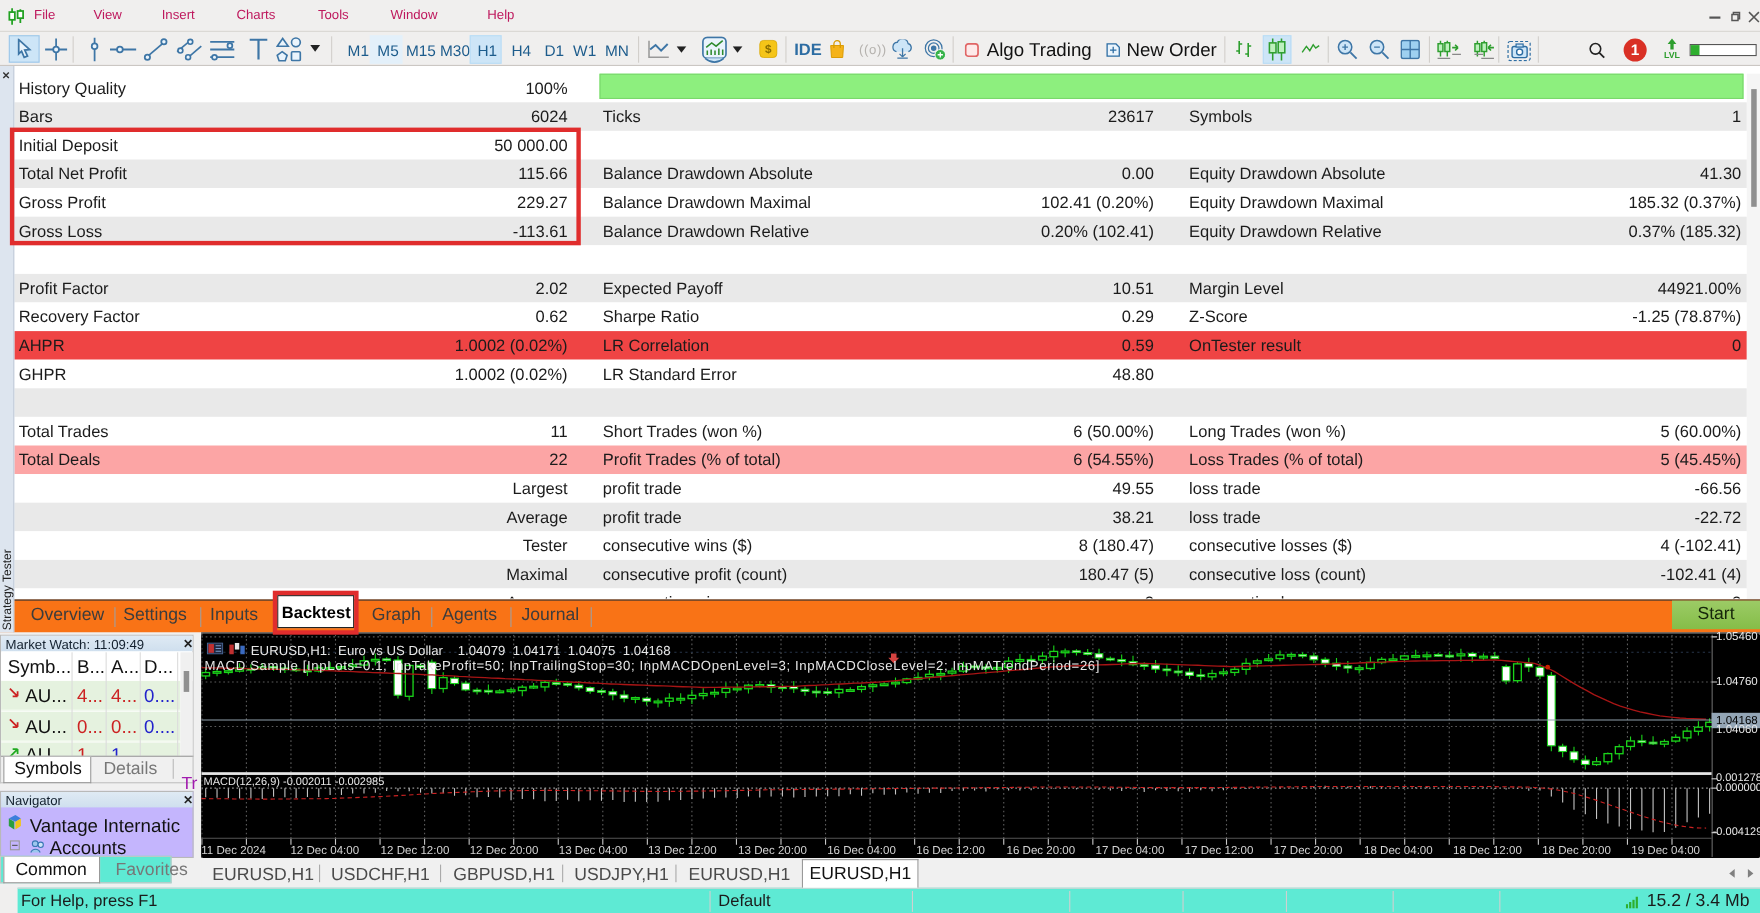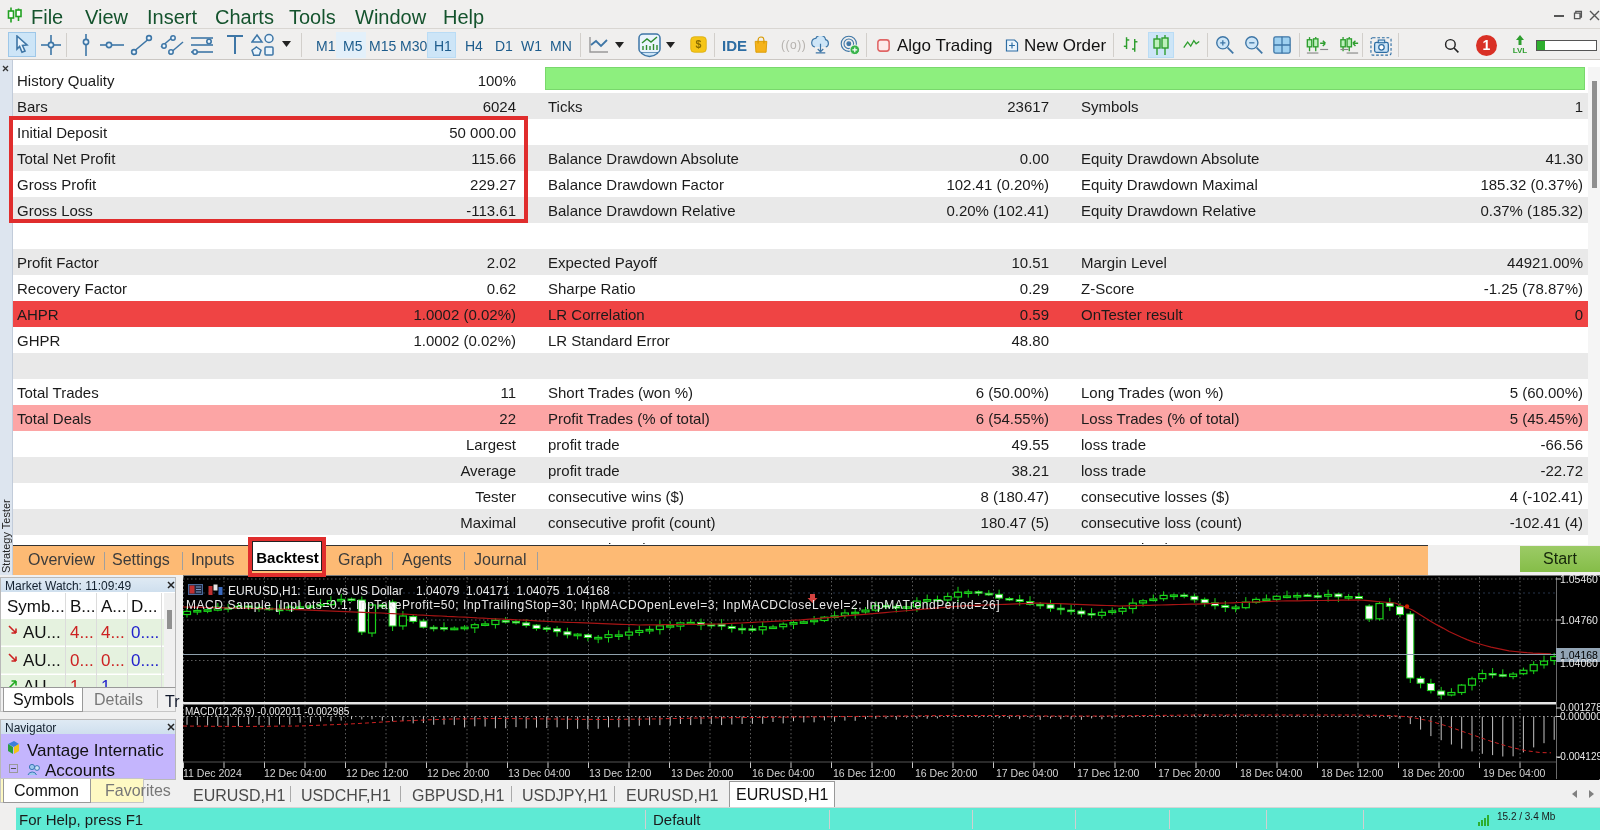--- a/index.html
+++ b/index.html
@@ -1,30 +1,30 @@
 <!DOCTYPE html>
 <html><head><meta charset="utf-8">
 <style>
 *{margin:0;padding:0;box-sizing:border-box}
 html,body{width:1600px;height:830px;overflow:hidden;font-family:"Liberation Sans",sans-serif;background:#f0efee}
 .abs{position:absolute}
 
 #menubar{position:absolute;left:0;top:0;width:1600px;height:29px;background:#f0efee;border-bottom:1px solid #d9d6d2}
-.mitem{position:absolute;top:6px;font-size:20px;color:#14532d}
+.mitem{position:absolute;top:6px;font-size:12px;color:#be185d}
 #toolbar{position:absolute;left:0;top:30px;width:1600px;height:30px;background:#f0efee;border-bottom:1px solid #cbc7c3}
 .tsep{position:absolute;top:3px;height:24px;width:1px;background:#d2cfcb}
 .tf{position:absolute;top:8px;font-size:14px;color:#1d5c8c}
 
 #tester{position:absolute;left:0;top:60px;width:1600px;height:485px;background:#fff}
 #strip{position:absolute;left:0;top:60px;width:13px;height:515px;background:#dde5ef;border-right:1px solid #c2ccda;z-index:40}
 .trow{position:absolute;left:13px;width:1575px;overflow:hidden}
 .lb,.vl{position:absolute;top:5px;font-size:15px;color:#1b1b1b;white-space:nowrap}
 .redbox{position:absolute;border:4.5px solid #e02d2d;z-index:50}
 
-#ttabs{position:absolute;left:0;top:545px;width:1428px;height:30px;background:#fdba74;border-top:1px solid #333}
+#ttabs{position:absolute;left:0;top:545px;width:1600px;height:30px;background:#f97316;border-top:1px solid #333}
 .ttab{position:absolute;top:5px;font-size:16px;color:#3c3c3c}
 .ttsep{position:absolute;top:6px;height:18px;width:1px;background:#9f9f9f}
 
 .ptitle{font-size:12px;color:#13202e;padding:1px 0 0 4px}
 
 #chartwin{position:absolute;left:183px;top:575px;width:1417px;height:205px;background:#000;border:1px solid #7a7a7a;border-bottom:none}
 .clab{position:absolute;font-size:11px;color:#e8e8e8;white-space:nowrap}
 .tlab{position:absolute;top:767px;font-size:10.5px;color:#d4d4d4;white-space:nowrap}
 
 .ctab{position:absolute;top:787px;font-size:16px;color:#4a4a4a;white-space:nowrap}
@@ -293,21 +293,21 @@
     <div class="lb" style="left:4px">Total Net Profit</div>
     <div class="vl" style="right:1072px">115.66</div>
     <div class="lb" style="left:535px">Balance Drawdown Absolute</div>
     <div class="vl" style="right:539px">0.00</div>
     <div class="lb" style="left:1068px">Equity Drawdown Absolute</div>
     <div class="vl" style="right:5px">41.30</div>
   </div>
 <div class="trow" style="top:171px;height:26px;background:#ffffff">
     <div class="lb" style="left:4px">Gross Profit</div>
     <div class="vl" style="right:1072px">229.27</div>
-    <div class="lb" style="left:535px">Balance Drawdown Factor</div>
+    <div class="lb" style="left:535px">Balance Drawdown Maximal</div>
     <div class="vl" style="right:539px">102.41 (0.20%)</div>
     <div class="lb" style="left:1068px">Equity Drawdown Maximal</div>
     <div class="vl" style="right:5px">185.32 (0.37%)</div>
   </div>
 <div class="trow" style="top:197px;height:26px;background:#e9e9e9">
     <div class="lb" style="left:4px">Gross Loss</div>
     <div class="vl" style="right:1072px">-113.61</div>
     <div class="lb" style="left:535px">Balance Drawdown Relative</div>
     <div class="vl" style="right:539px">0.20% (102.41)</div>
     <div class="lb" style="left:1068px">Equity Drawdown Relative</div>
@@ -463,21 +463,21 @@
  <div style="position:absolute;left:126px;top:15px;width:1px;height:95px;background:#dcdcdc"></div>
  <div style="position:absolute;left:160px;top:15px;width:1px;height:95px;background:#dcdcdc"></div>
  <div style="position:absolute;left:163px;top:15px;width:11px;height:95px;background:#f0f0f0"></div>
  <div style="position:absolute;left:166px;top:32px;width:5px;height:19px;background:#909090"></div>
 </div>
 <div class="abs" style="left:0;top:687px;width:176px;height:25px;background:#f0f0f0;border:1px solid #c6c6c6;border-top:1px solid #999">
  <div style="position:absolute;left:2px;top:0px;width:80px;height:24px;background:#fff;border:1px solid #999;border-top:none"></div>
  <div style="position:absolute;left:12px;top:3px;font-size:16px;color:#111">Symbols</div>
  <div style="position:absolute;left:93px;top:3px;font-size:16px;color:#777">Details</div>
  <div style="position:absolute;left:156px;top:2px;width:1px;height:18px;background:#bbb"></div>
- <div style="position:absolute;left:164px;top:5px;font-size:16px;color:#0f172a">Tr</div>
+ <div style="position:absolute;left:164px;top:16px;font-size:16px;color:#a21caf">Tr</div>
 </div>
 <div class="abs" style="left:0;top:719px;width:176px;height:61px;background:#c4b5fd;border:1px solid #b9b9b9">
  <div style="position:absolute;left:0;top:0;width:174px;height:14px;background:linear-gradient(#dfeaf4,#cfdfee)" class="ptitle">Navigator</div>
  <svg style="position:absolute;left:166px;top:3px" width="8" height="8" viewBox="0 0 8 8">
       <path d="M1 1 L7 7 M7 1 L1 7" stroke="#222" stroke-width="1.5"></path>
     </svg>
  <svg style="position:absolute;left:5px;top:20px" width="15" height="16" viewBox="0 0 15 16">
       <path d="M2 4 L8 1 L13 4 L8 7 Z" fill="#3d7edb"></path>
       <path d="M2 4 V11 L7 14 V7 Z" fill="#2a9e3f"></path>
       <path d="M13 4 V11 L8 14 V7 Z" fill="#f0c419"></path>
@@ -485,21 +485,21 @@
  <div style="position:absolute;left:26px;top:21px;font-size:17px;color:#111;white-space:nowrap">Vantage Internatic</div>
  <div style="position:absolute;left:8px;top:44px;width:9px;height:9px;border:1px solid #999"></div>
  <div style="position:absolute;left:10px;top:47.5px;width:5px;height:1.5px;background:#555"></div>
  <svg style="position:absolute;left:26px;top:43px" width="14" height="13" viewBox="0 0 14 13">
       <circle cx="5" cy="4" r="2.6" fill="#9cc7ee" stroke="#3a77b5" stroke-width="1"></circle>
       <path d="M1 12 a4.5 4.5 0 0 1 8.5 0" fill="#9cc7ee" stroke="#3a77b5" stroke-width="1"></path>
       <circle cx="10" cy="5" r="2.4" fill="#cfe4f7" stroke="#3a77b5" stroke-width="1"></circle>
     </svg>
  <div style="position:absolute;left:44px;top:41px;font-size:17px;color:#111">Accounts</div>
 </div>
-<div class="abs" style="left:0;top:778px;width:144px;height:25px;background:#fef9c3;border:1px solid #c6c6c6">
+<div class="abs" style="left:0;top:778px;width:156px;height:25px;background:#5eead4;border:1px solid #c6c6c6">
  <div style="position:absolute;left:2px;top:0px;width:88px;height:24px;background:#fff;border:1px solid #999;border-top:none"></div>
  <div style="position:absolute;left:13px;top:3px;font-size:16px;color:#111">Common</div>
  <div style="position:absolute;left:104px;top:3px;font-size:16px;color:#777">Favorites</div>
 </div>
 <div id="chartwin"></div>
 <div class="abs" style="left:183px;top:577px;width:1373px;height:202px;background:#000;overflow:hidden"></div>
 <div class="abs" style="left:1556px;top:577px;width:44px;height:202px;background:#000;border-left:1px solid #6a6a6a"></div>
 <svg width="1417" height="233" viewBox="183 577 1417 233" style="position:absolute;left:183px;top:577px">
 <line x1="183.5" y1="577" x2="183.5" y2="762" stroke="#5c5c5c" stroke-width="1" stroke-dasharray="1.5,2.5"></line>
 <line x1="183.5" y1="762" x2="183.5" y2="768" stroke="#c8c8c8" stroke-width="1"></line>
@@ -1055,14 +1055,14 @@
 <div class="ssep" style="left:1250px"></div>
 <div class="ssep" style="left:1347px"></div>
 <svg class="abs" style="left:1462px;top:7px" width="13" height="11" viewBox="0 0 13 11">
       <g fill="#2eae2e">
         <rect x="0" y="7" width="2" height="4"></rect>
         <rect x="3" y="5" width="2" height="6"></rect>
         <rect x="6" y="3" width="2" height="8"></rect>
         <rect x="9" y="0" width="2" height="11"></rect>
       </g>
     </svg>
-<div class="stxt" style="left:1481px;font-size:10px">15.2 / 3.4 Mb</div>
+<div class="stxt" style="left:1481px;font-size:16px">15.2 / 3.4 Mb</div>
 </div>
 
 </body></html>

